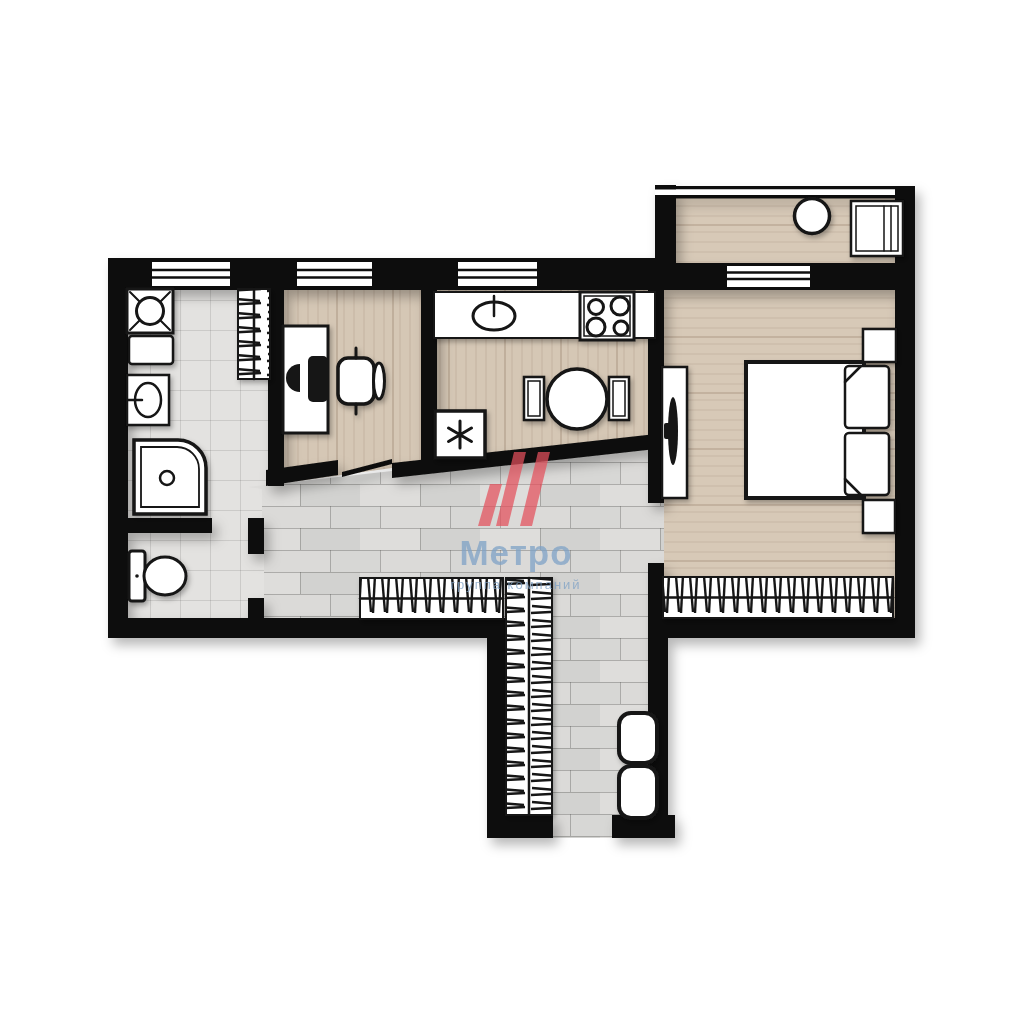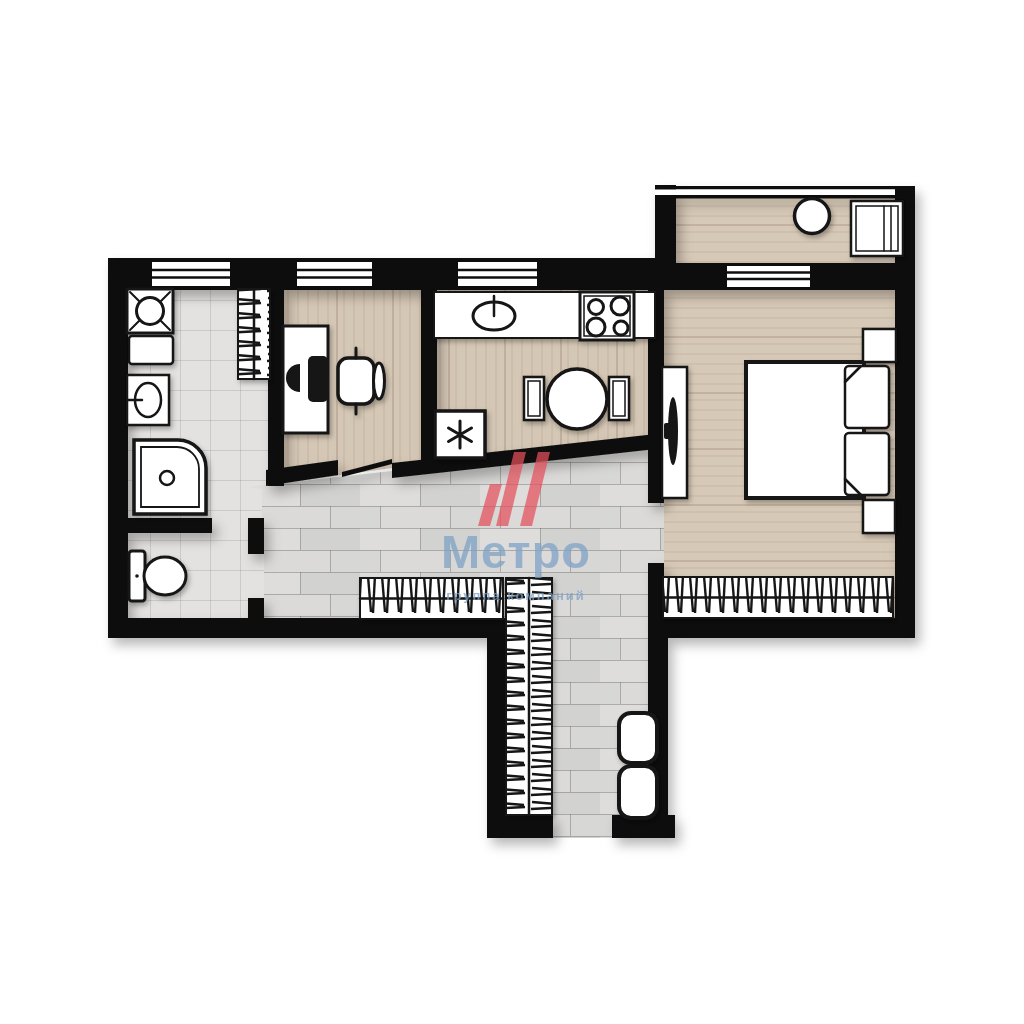--- a/index.html
+++ b/index.html
@@ -2,24 +2,24 @@
 <html><head>
 <meta charset="utf-8">
 <style>
   html,body{margin:0;padding:0;background:#ffffff;}
   .stage{position:relative;width:1024px;height:1024px;background:#ffffff;overflow:hidden;
          font-family:"Liberation Sans",sans-serif;}
   .plan-svg{position:absolute;left:0;top:0;}
   .watermark{position:absolute;left:438px;top:452px;width:156px;text-align:center;
              opacity:.85;pointer-events:none;}
   .wm-m{display:block;margin:0 auto;}
-  .wm-brand{color:rgba(126,162,198,.88);font-weight:bold;font-size:47px;letter-spacing:1px;
-            line-height:1;margin-top:2px;}
-  .wm-tagline{color:rgba(126,162,198,.88);font-weight:bold;font-size:13px;letter-spacing:2px;
-              line-height:1;margin-top:14px;}
+  .wm-brand{color:rgba(126,162,198,.88);font-weight:bold;font-size:35px;letter-spacing:1px;
+            line-height:1;margin-top:9px;}
+  .wm-tagline{color:rgba(126,162,198,.88);font-weight:normal;font-size:13px;letter-spacing:2px;
+              line-height:1;margin-top:8px;}
 </style>
 </head>
 <body>
 
 <div class="stage">
 
 <svg class="plan-svg" width="1024" height="1024" viewBox="0 0 1024 1024">
   <defs>
     <pattern id="tiles" width="30" height="30" patternUnits="userSpaceOnUse">
       <rect width="30" height="30" fill="#e3e2e0"></rect>

